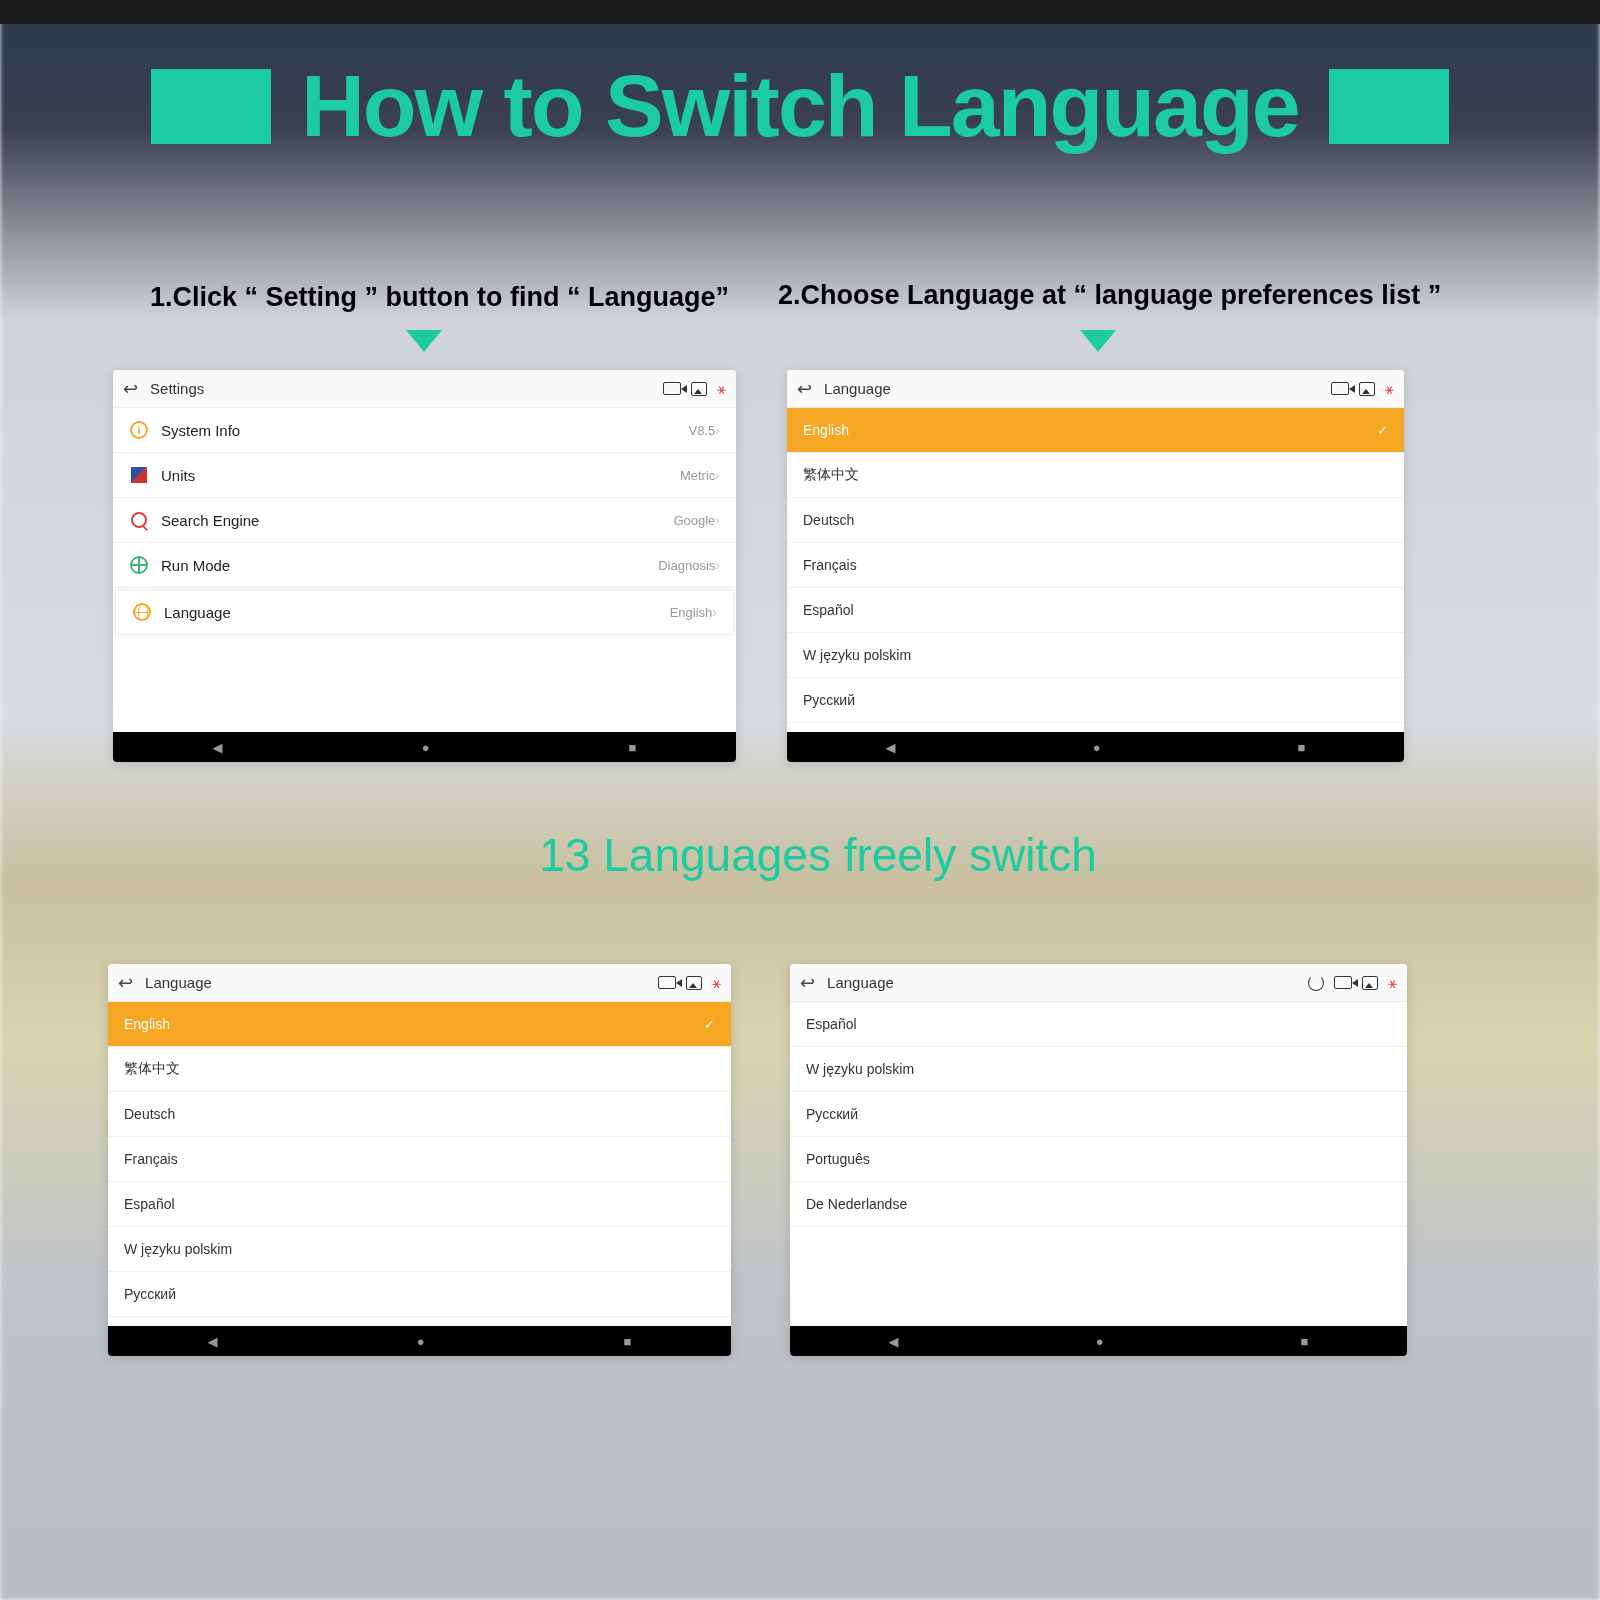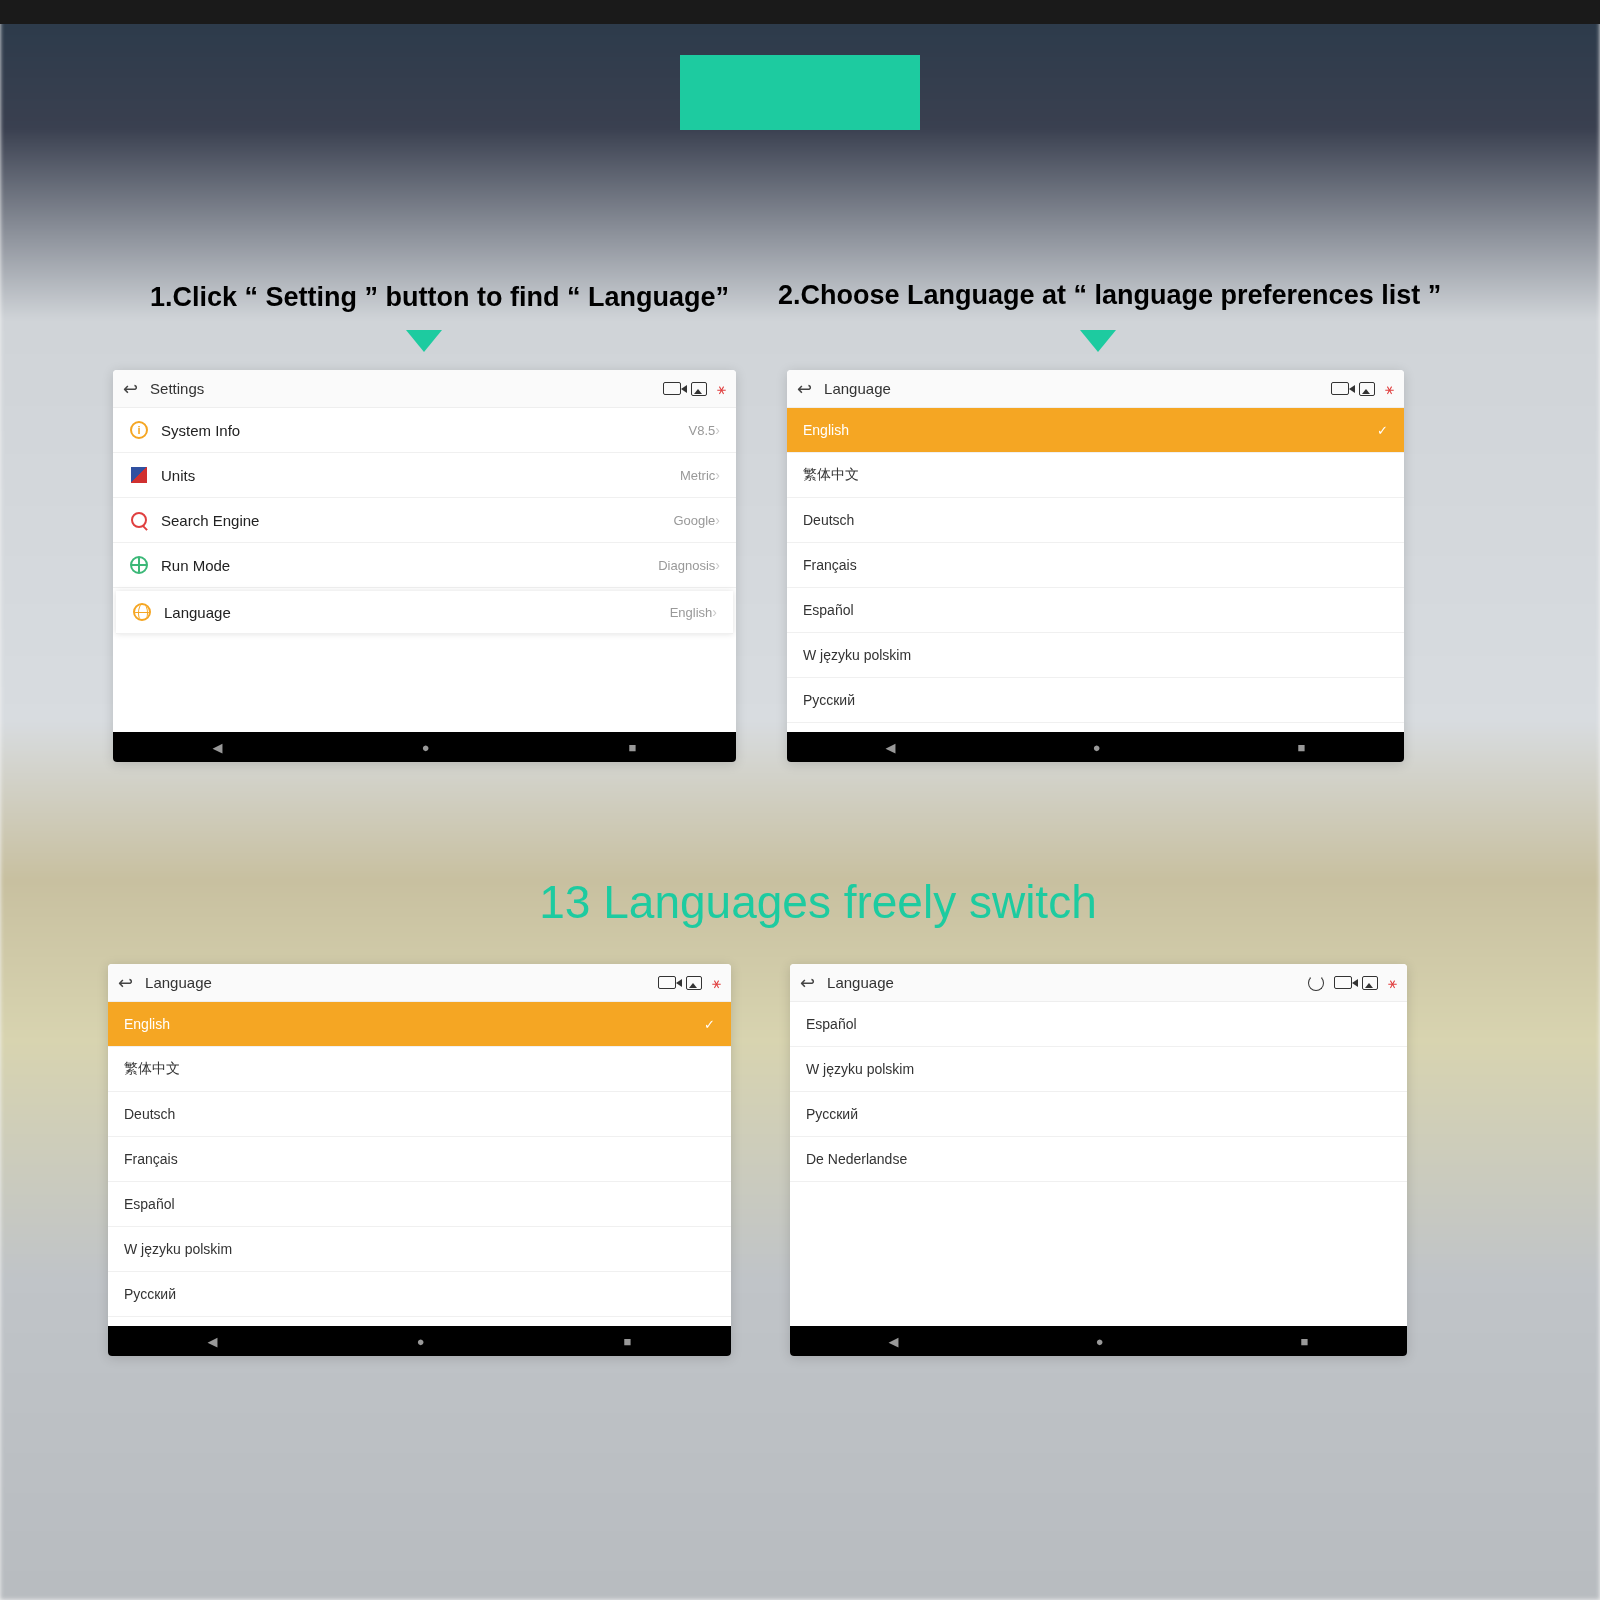--- a/index.html
+++ b/index.html
@@ -50,20 +50,21 @@
 .refresh-icon { width: 16px; height: 16px; border: 1.5px solid #333; border-radius: 50%; border-top-color: transparent; position: relative; }
 </style>
 </head>
 <body>
 
 <div class="bg"></div>
 <div class="top-dark"></div>
 
 <div class="heading-row">
   <div class="heading-bar"></div>
+  <div class="heading-text">How to Switch Language</div>
   <div class="heading-bar"></div>
 </div>
 
 <div class="instruction" style="top:282px; left:150px;">1.Click “ Setting ” button to find “ Language”</div>
 <div class="instruction" style="top:280px; left:778px;">2.Choose Language at “ language preferences list ”</div>
 <div class="arrow-down" style="top:330px; left:406px;"></div>
 <div class="arrow-down" style="top:330px; left:1080px;"></div>
 
 <div class="screen" style="top:370px; left:113px; width:623px; height:392px;">
   <div class="screen-header">
@@ -158,21 +159,21 @@
         <span>Русский</span>
       </div>
     </div>
   <div class="nav-bar">
     <span>◀</span>
     <span>●</span>
     <span>■</span>
   </div>
 </div>
 
-<div class="sub-heading" style="top:875px;padding-left:36px;">13 Languages freely switch</div>
+<div class="sub-heading" style="top:828px;padding-left:36px;">13 Languages freely switch</div>
 
 <div class="screen" style="top:964px; left:108px; width:623px; height:392px;">
   <div class="screen-header">
     <span class="back-icon">↩</span>
     <span class="screen-title">Language</span>
     <div class="header-icons">
       <span class="cam-icon"></span>
       <span class="pic-icon"></span>
       <span class="bt-icon">⚹</span>
     </div>
@@ -223,20 +224,23 @@
       <div class="lang-row">
         <span>Español</span>
       </div>
       <div class="lang-row">
         <span>W języku polskim</span>
       </div>
       <div class="lang-row">
         <span>Русский</span>
       </div>
       <div class="lang-row">
+        <span>Português</span>
+      </div>
+      <div class="lang-row">
         <span>De Nederlandse</span>
       </div>
     </div>
   <div class="nav-bar">
     <span>◀</span>
     <span>●</span>
     <span>■</span>
   </div>
 </div>
 

